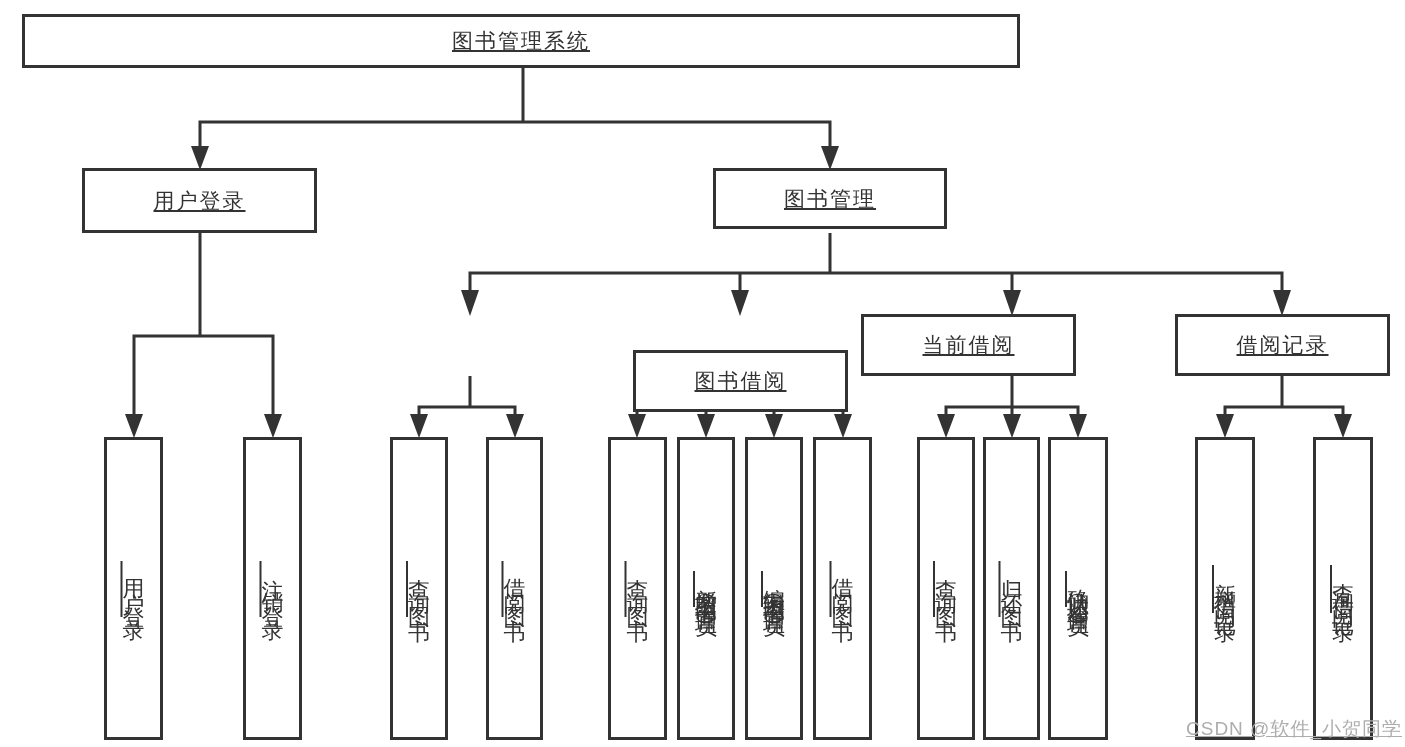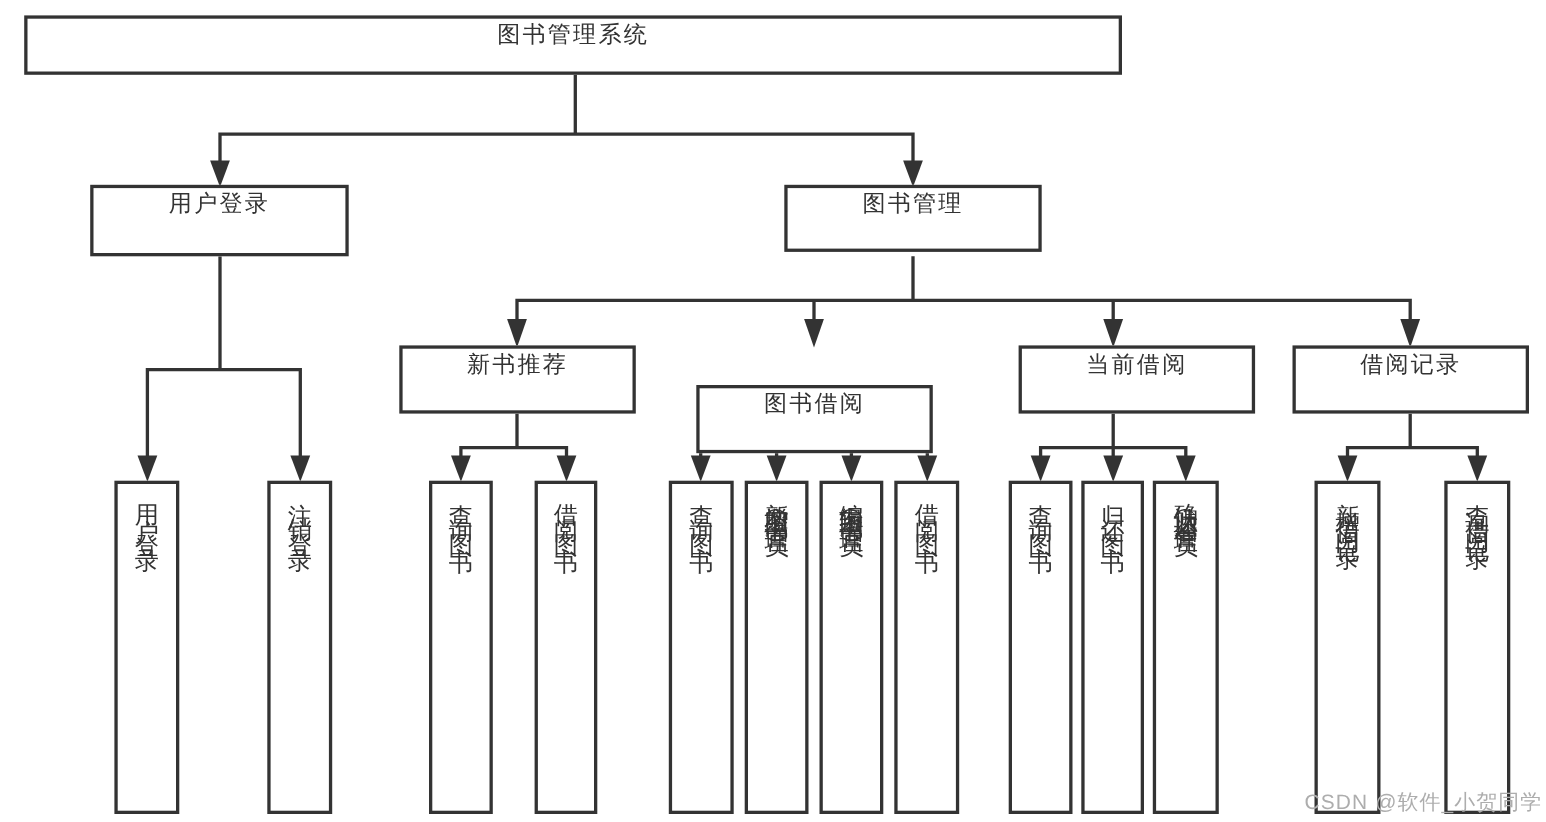--- a/index.html
+++ b/index.html
@@ -12,42 +12,44 @@
   }
   .wires{position:absolute;left:0;top:0;z-index:1;}
   .wires path{fill:none;stroke:#333333;stroke-width:3;}
   .wires polygon{fill:#333333;stroke:none;}
   .box{
     position:absolute;
     box-sizing:border-box;
     background:#ffffff;
     border:3px solid #333333;
     color:#333333;
-    display:flex;justify-content:center;
+    display:flex;align-items:center;justify-content:center;
     z-index:2;
+    text-decoration:underline;
   }
   .hlabel{font-size:21px;letter-spacing:2px;white-space:nowrap;}
   .vbox .vlabel{
     writing-mode:vertical-rl;
     text-orientation:mixed;
     font-size:22px;
     letter-spacing:14px;
     line-height:1;
     white-space:nowrap;
   }
   .vbox .vlabel.ls-mid{letter-spacing:8px;}
   .vbox .vlabel.ls-tight{letter-spacing:4px;}
   .watermark{
     position:absolute;
     left:1186px;top:716px;
     z-index:3;
     font-size:19px;
     color:#adadad;
     letter-spacing:1px;
     white-space:nowrap;
+    text-decoration:underline;
   }
 </style>
 </head>
 <body>
 
 <div class="canvas">
 
   <svg class="wires" width="1405" height="747" viewBox="0 0 1405 747">
 
     <g>
@@ -102,27 +104,24 @@
     <span class="hlabel">图书管理系统</span>
   </div>
 
   <div class="box" style="left:82px;top:168px;width:235px;height:65px;">
     <span class="hlabel">用户登录</span>
   </div>
   <div class="box" style="left:713px;top:168px;width:234px;height:61px;">
     <span class="hlabel">图书管理</span>
   </div>
 
-  <div class="box" style="left:363px;top:314px;width:215px;height:62px;">
-    <span class="hlabel">新书推荐</span>
-  </div>
   <div class="box" style="left:633px;top:314px;width:215px;height:62px;margin-top:36px;">
     <span class="hlabel">图书借阅</span>
   </div>
-  <div class="box" style="left:926px;top:314px;width:215px;height:62px;">
+  <div class="box" style="left:861px;top:314px;width:215px;height:62px;">
     <span class="hlabel">当前借阅</span>
   </div>
   <div class="box" style="left:1175px;top:314px;width:215px;height:62px;">
     <span class="hlabel">借阅记录</span>
   </div>
 
   <div class="box vbox" style="left:104px;top:437px;width:59px;height:303px;">
     <span class="vlabel">用户登录</span>
   </div>
   <div class="box vbox" style="left:243px;top:437px;width:59px;height:303px;">

